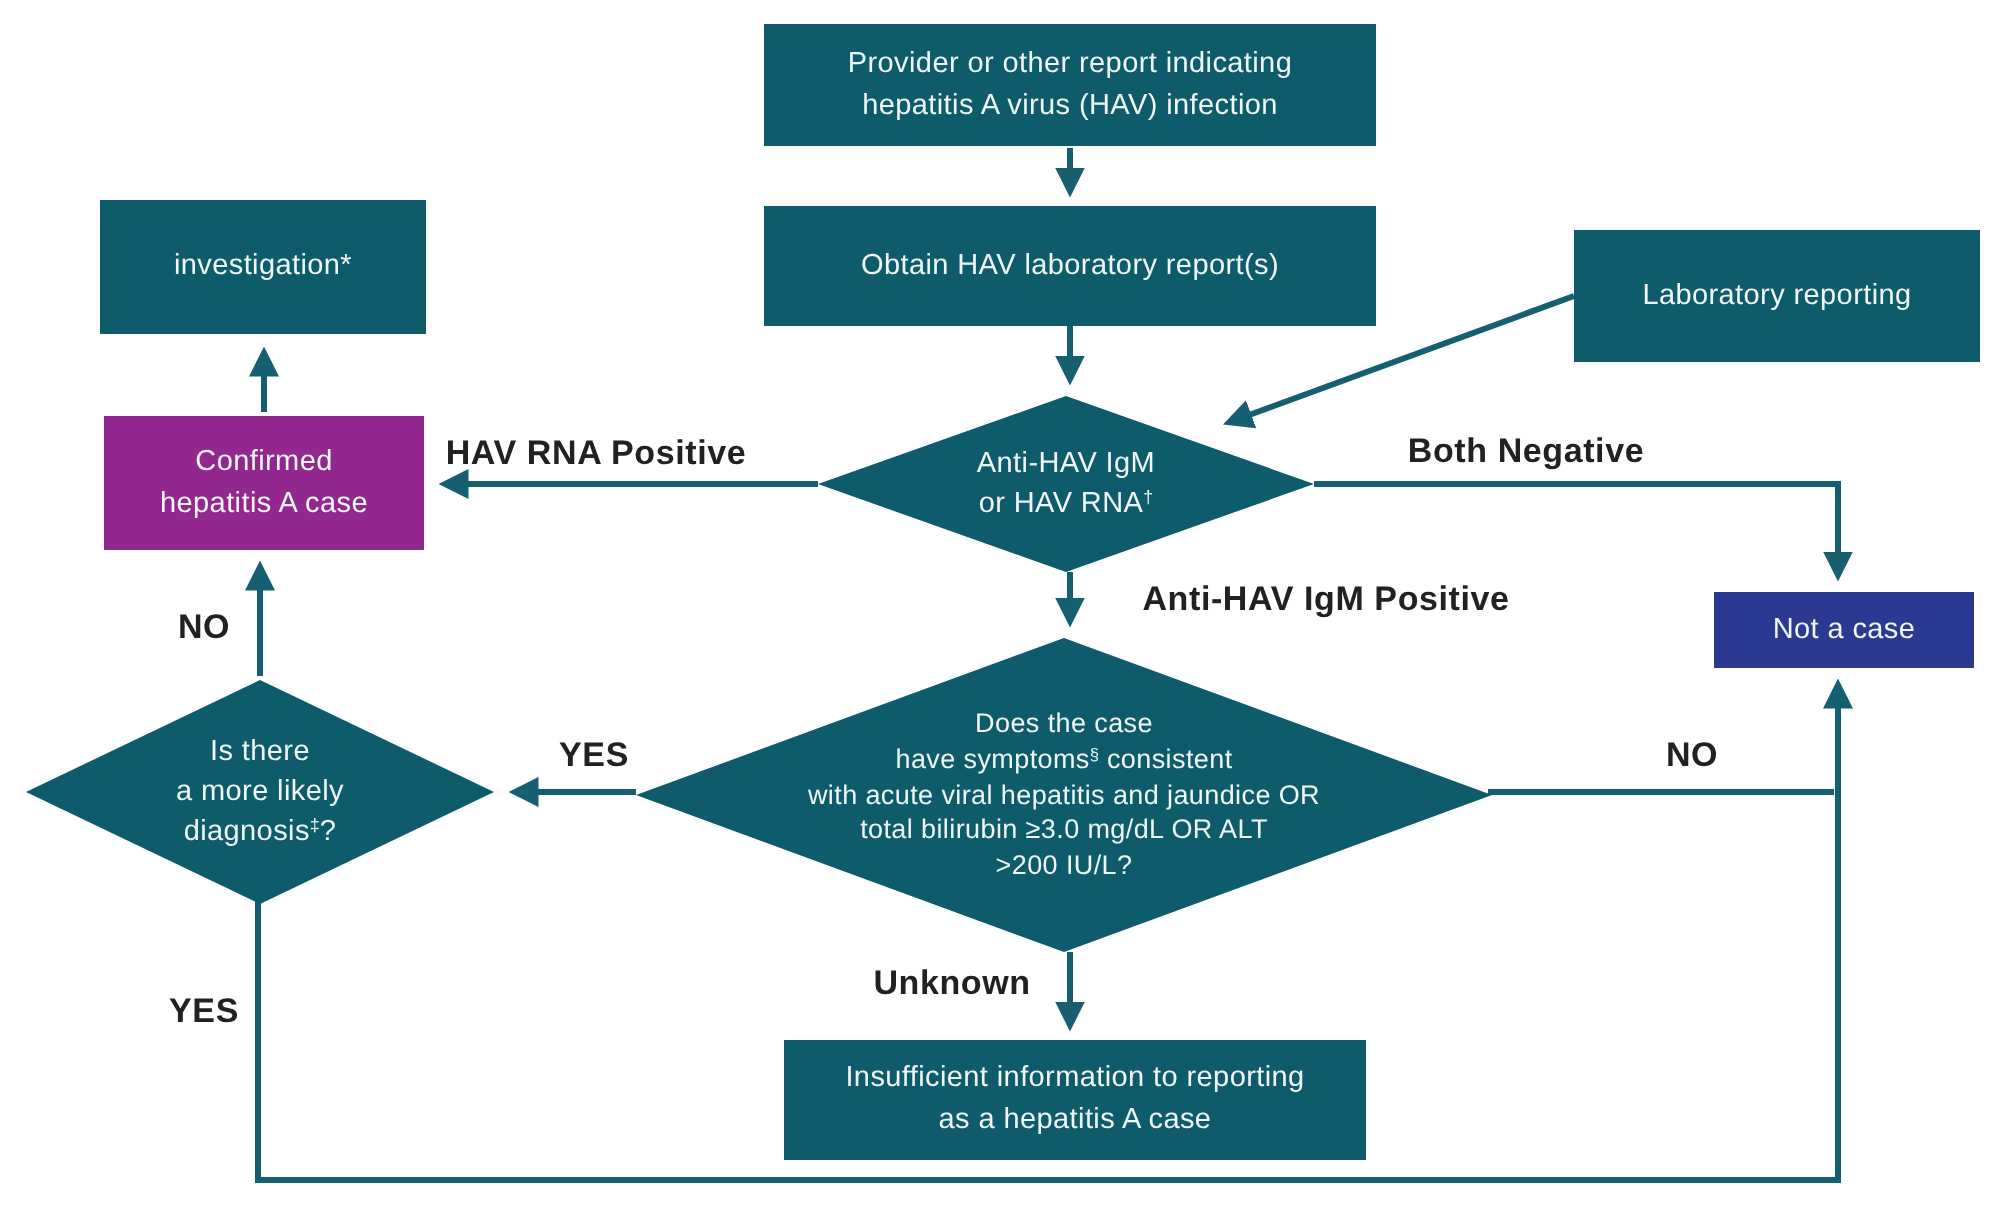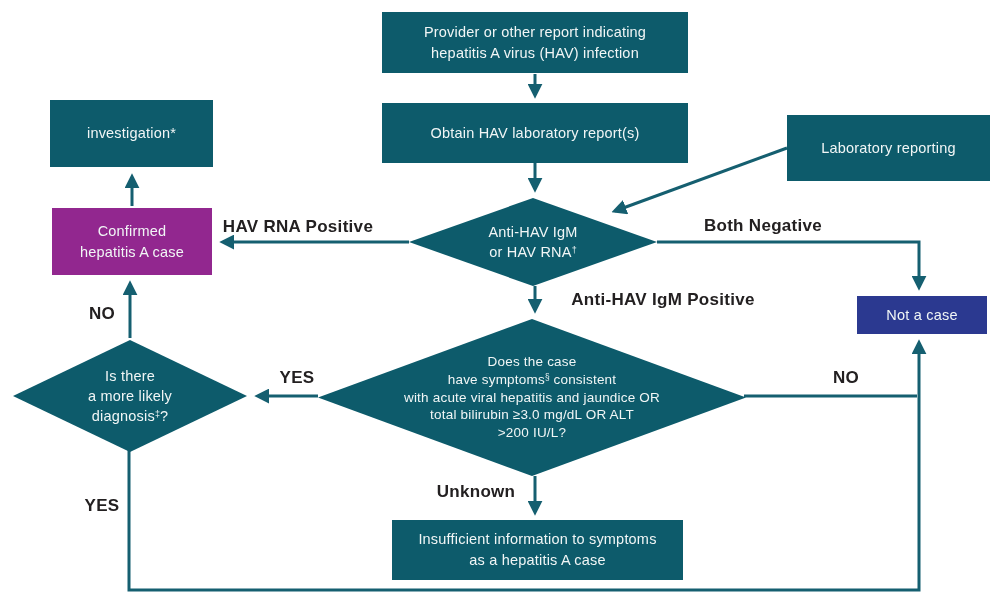--- a/index.html
+++ b/index.html
@@ -72,21 +72,21 @@
   <div class="node box-purple" style="left:52px;top:208px;width:160px;height:67px;">
     <div class="line">Confirmed</div>
     <div class="line">hepatitis A case</div>
   </div>
 
   <div class="node box-navy" style="left:857px;top:296px;width:130px;height:38px;">
     <div class="line">Not a case</div>
   </div>
 
   <div class="node box-teal" style="left:392px;top:520px;width:291px;height:60px;">
-    <div class="line">Insufficient information to symptoms</div>
+    <div class="line">Insufficient information to reporting</div>
     <div class="line">as a hepatitis A case</div>
   </div>
 
   <div class="node diamond d-small" style="left:409px;top:198px;width:248px;height:88px;">
     <div class="line">Anti-HAV IgM</div>
     <div class="line"><span>or HAV RNA</span><span class="sup">†</span></div>
   </div>
 
   <div class="node diamond d-big" style="left:318px;top:319px;width:428px;height:157px;">
     <div class="line">Does the case</div>

